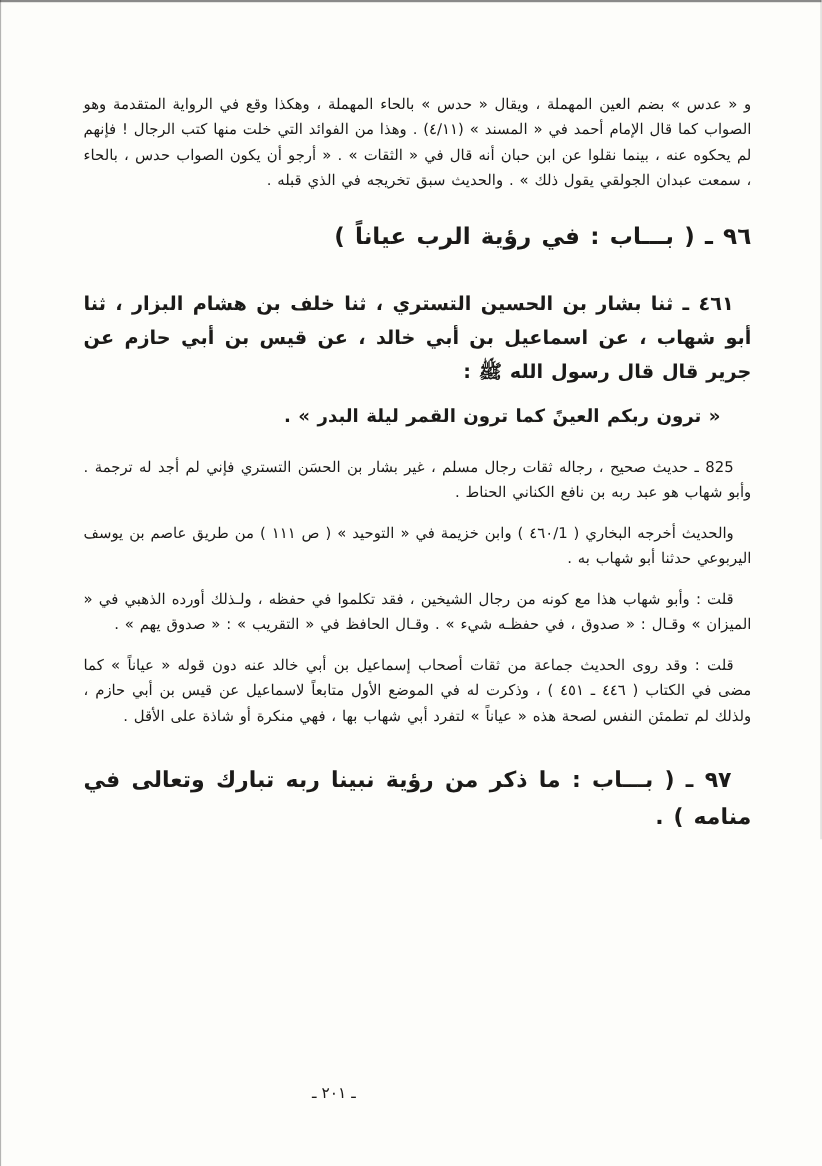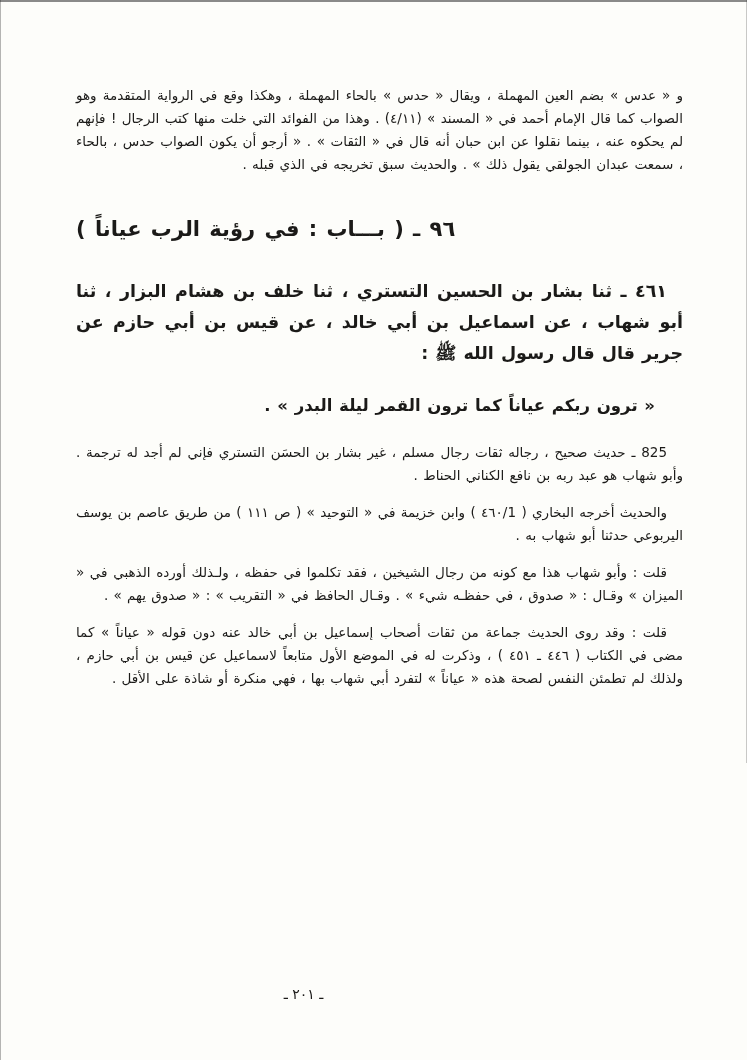--- a/index.html
+++ b/index.html
@@ -39,38 +39,38 @@
   }
   .body-sm.continuation { text-indent: 0; margin-bottom: 0; }
 
   .chapter-heading {
     font-size: 21px;
     font-weight: bold;
     line-height: 34px;
     word-spacing: 2px;
   }
   .chapter-heading.centered {
-    text-align: left;
-    margin: 36px 0 30px 0;
+    text-align: right;
+    margin: 22px 0 30px 0;
   }
   .chapter-heading.flowing {
     text-align: justify;
     text-indent: 18px;
     font-size: 20px;
     margin: 28px 0 18px 0;
   }
 
   .body-lg {
     font-size: 17.5px;
     font-weight: bold;
     line-height: 31px;
     text-align: justify;
     word-spacing: 1px;
   }
-  .body-lg.isnad { text-indent: 16px; margin-bottom: 21px; }
+  .body-lg.isnad { text-indent: 16px; margin-bottom: 8px; }
   .body-lg.matn {
     text-indent: 0;
     padding-right: 28px;
     text-align: right;
     margin-bottom: 20px;
     font-size: 16.5px;
   }
   .body-lg.last { margin-bottom: 0; }
 
   .page-number {
@@ -91,27 +91,28 @@
 <div class="scan-edge right"></div>
 
 <main class="sheet">
 
   <p class="body-sm continuation">و « عدس » بضم العين المهملة ، ويقال « حدس » بالحاء المهملة ، وهكذا وقع في الرواية المتقدمة وهو الصواب كما قال الإمام أحمد في « المسند » (٤/١١) . وهذا من الفوائد التي خلت منها كتب الرجال ! فإنهم لم يحكوه عنه ، بينما نقلوا عن ابن حبان أنه قال في « الثقات » . « أرجو أن يكون الصواب حدس ، بالحاء ، سمعت عبدان الجولقي يقول ذلك » . والحديث سبق تخريجه في الذي قبله .</p>
 
   <h2 class="chapter-heading centered">٩٦ ـ ( بـــاب : في رؤية الرب عياناً )</h2>
 
   <p class="body-lg isnad">٤٦١ ـ ثنا بشار بن الحسين التستري ، ثنا خلف بن هشام البزار ، ثنا أبو شهاب ، عن اسماعيل بن أبي خالد ، عن قيس بن أبي حازم عن جرير قال قال رسول الله ﷺ :</p>
 
-  <p class="body-lg matn">« ترون ربكم عياناً كما ترون القمر ليلة البدر » .</p>
+  <p class="body-lg matn">« ترون ربكم العينً كما ترون القمر ليلة البدر » .</p>
 
   <p class="body-sm">825 ـ حديث صحيح ، رجاله ثقات رجال مسلم ، غير بشار بن الحسَن التستري فإني لم أجد له ترجمة . وأبو شهاب هو عبد ربه بن نافع الكناني الحناط .</p>
 
   <p class="body-sm">والحديث أخرجه البخاري ( ٤٦٠/1 ) وابن خزيمة في « التوحيد » ( ص ١١١ ) من طريق عاصم بن يوسف اليربوعي حدثنا أبو شهاب به .</p>
 
   <p class="body-sm">قلت : وأبو شهاب هذا مع كونه من رجال الشيخين ، فقد تكلموا في حفظه ، ولـذلك أورده الذهبي في « الميزان » وقـال : « صدوق ، في حفظـه شيء » . وقـال الحافظ في « التقريب » : « صدوق يهم » .</p>
 
   <p class="body-sm">قلت : وقد روى الحديث جماعة من ثقات أصحاب إسماعيل بن أبي خالد عنه دون قوله « عياناً » كما مضى في الكتاب ( ٤٤٦ ـ ٤٥١ ) ، وذكرت له في الموضع الأول متابعاً لاسماعيل عن قيس بن أبي حازم ، ولذلك لم تطمئن النفس لصحة هذه « عياناً » لتفرد أبي شهاب بها ، فهي منكرة أو شاذة على الأقل .</p>
 
+  <h2 class="chapter-heading flowing">٩٧ ـ ( بـــاب : ما ذكر من رؤية نبينا ربه تبارك  وتعالى في منامه ) .</h2>
 
 
 </main>
 
 <div class="page-number">ـ ٢٠١ ـ</div>
 
 </body></html>

